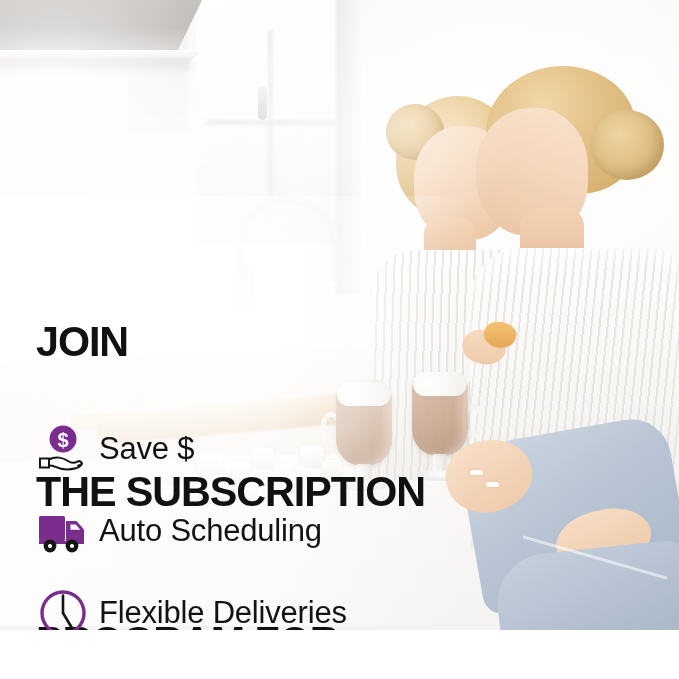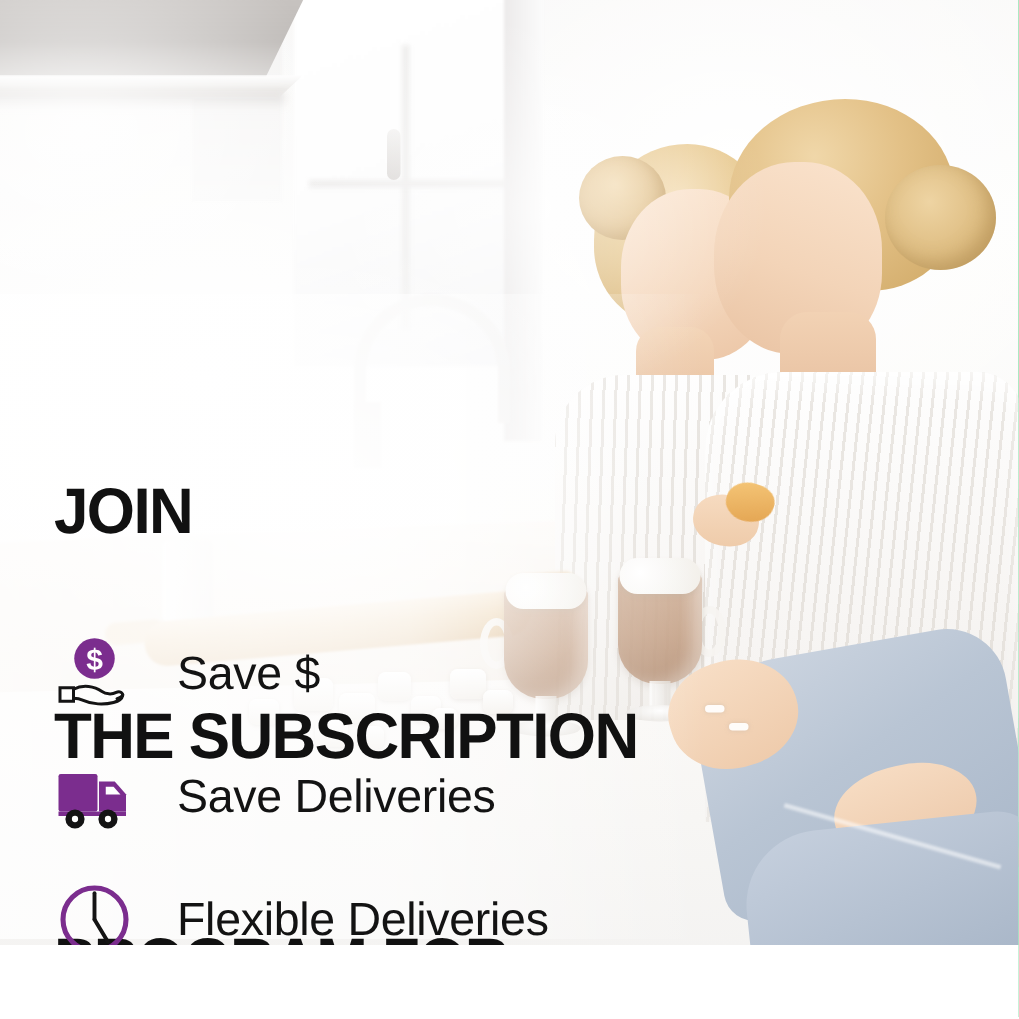--- a/index.html
+++ b/index.html
@@ -3,21 +3,21 @@
 <meta charset="utf-8">
 <style>
   * { margin:0; padding:0; box-sizing:border-box; }
   html,body { width:679px; height:679px; overflow:hidden; background:#fff; }
   body { font-family:"Liberation Sans", sans-serif; }
 
   .canvas {
     position:relative;
     width:679px; height:630px;
     overflow:hidden;
-    background:#22c55e;
+    background:#f9a8d4;
   }
 
   
   .photo { position:absolute; inset:0; overflow:hidden; }
 
   
   .bg-base {
     position:absolute; inset:0;
     background:
       radial-gradient(ellipse 60% 50% at 72% 18%, #ffffff 0%, rgba(255,255,255,0) 70%),
@@ -309,21 +309,21 @@
     display:flex; flex-direction:column;
     gap:24px;
   }
   .feature { display:flex; align-items:center; height:58px; }
   .feature .ficon {
     width:56px; height:56px;
     display:flex; align-items:center; justify-content:center;
     flex:0 0 56px;
   }
   .feature .flabel {
-    margin-left:26px;
+    margin-left:7px;
     color:#131313;
     font-family:"Liberation Sans", sans-serif;
     font-weight:400;
     font-size:31px;
     letter-spacing:-0.2px;
     white-space:nowrap;
   }
 </style>
 </head>
 <body>
@@ -441,21 +441,21 @@
             <rect x="2" y="12" width="26" height="25" rx="1.5" fill="#7B2D8E"></rect>
             <path d="M29 17 h10.5 l7.5 8.5 V37 H29 Z" fill="#7B2D8E"></path>
             <path d="M33.5 20.5 h5.2 l4.6 5.2 h-9.8 z" fill="#ffffff"></path>
             <rect x="2" y="37" width="45" height="3" fill="#7B2D8E"></rect>
             <circle cx="13" cy="42" r="6.4" fill="#141414"></circle>
             <circle cx="13" cy="42" r="2.1" fill="#ffffff"></circle>
             <circle cx="35" cy="42" r="6.4" fill="#141414"></circle>
             <circle cx="35" cy="42" r="2.1" fill="#ffffff"></circle>
           </svg>
         </span>
-        <span class="flabel">Save Deliveries</span>
+        <span class="flabel">Auto Scheduling</span>
       </div>
 
       <div class="feature">
         <span class="ficon">
           <svg width="54" height="54" viewBox="0 0 54 54">
             <circle cx="26" cy="27" r="21" fill="none" stroke="#7B2D8E" stroke-width="3.4"></circle>
             <path d="M26 9.5 L26 27" fill="none" stroke="#141414" stroke-width="2.6" stroke-linecap="round"></path>
             <path d="M26 27 L35 42" fill="none" stroke="#141414" stroke-width="2.6" stroke-linecap="round"></path>
           </svg>
         </span>

